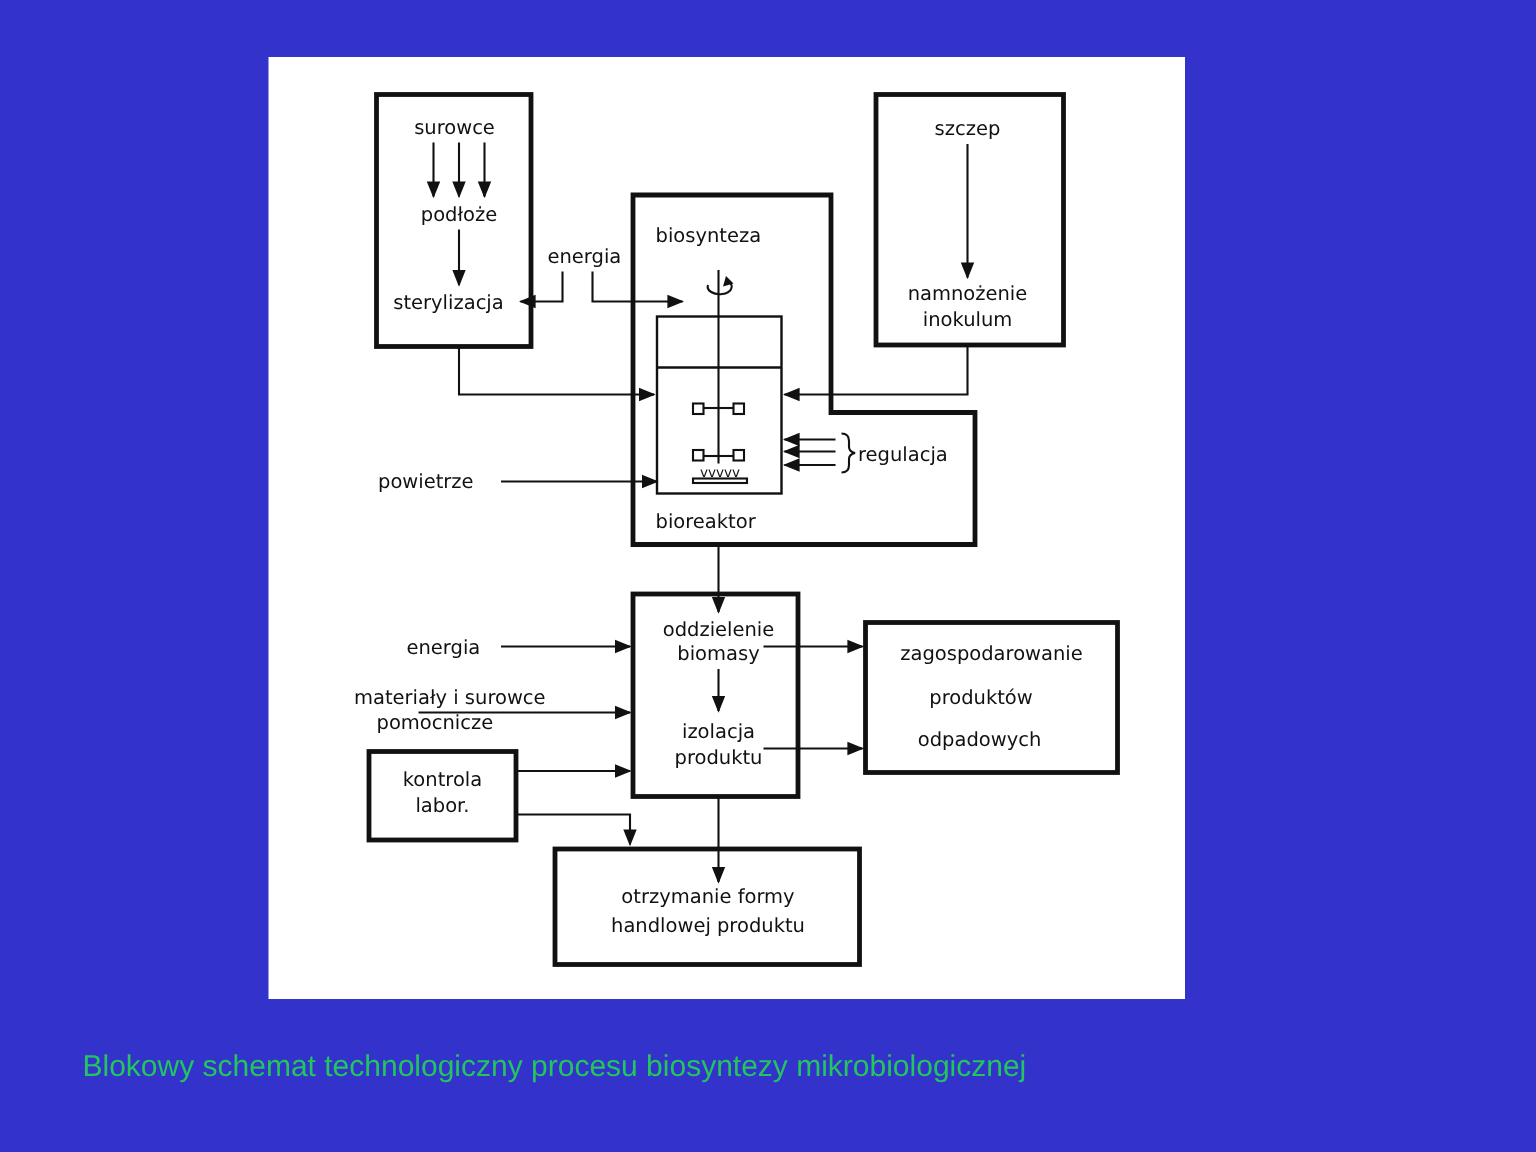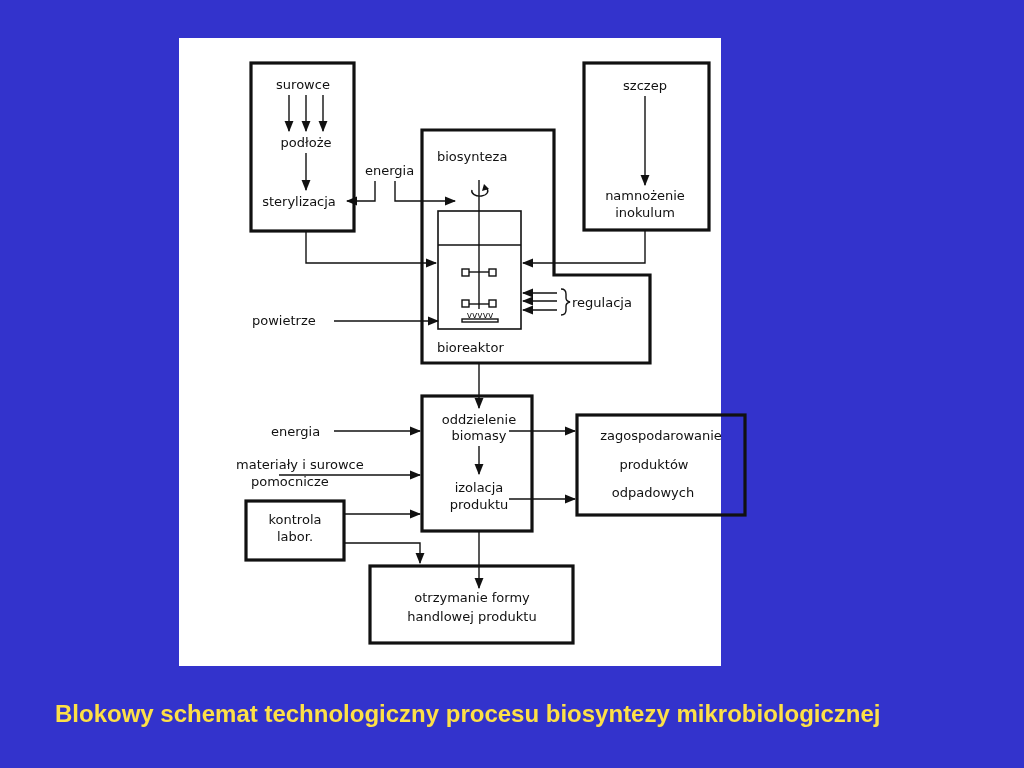--- a/index.html
+++ b/index.html
@@ -4,31 +4,31 @@
 <style>
   html, body { margin: 0; padding: 0; }
   body {
     width: 1024px; height: 768px; overflow: hidden;
     background: #3333CC;
     position: relative;
     font-family: "DejaVu Sans", sans-serif;
   }
   #panel {
     position: absolute; left: 179px; top: 38px;
-    width: 542px; height: 628px; background: #ffffff;
+    width: 611px; height: 628px; background: #ffffff;
   }
   #panel svg { position: absolute; left: 0; top: 0; }
   .box { fill: none; stroke: #111; stroke-width: 3.2; }
   .thin { fill: none; stroke: #111; stroke-width: 1.6; }
   .line { fill: none; stroke: #111; stroke-width: 1.4; }
   .lbl { font-family: "DejaVu Sans", sans-serif; font-size: 13px; fill: #111; }
   #caption {
     position: absolute; left: 55px; top: 700px;
-    font-family: "Liberation Sans", sans-serif; font-weight: bold;
-    font-size: 24px; color: #fde047; white-space: nowrap;
+    font-family: "Liberation Sans", sans-serif; font-weight: normal;
+    font-size: 20px; color: #22c55e; white-space: nowrap;
   }
 </style>
 </head>
 <body>
 
 <div id="panel">
 <svg width="605" height="628" viewBox="0 0 605 628">
   <defs>
     <marker id="ah" viewBox="0 0 10 10" refX="9" refY="5" markerWidth="8" markerHeight="8" orient="auto-start-reverse">
       <path d="M0,1 L10,5 L0,9 Z" fill="#111"></path>

